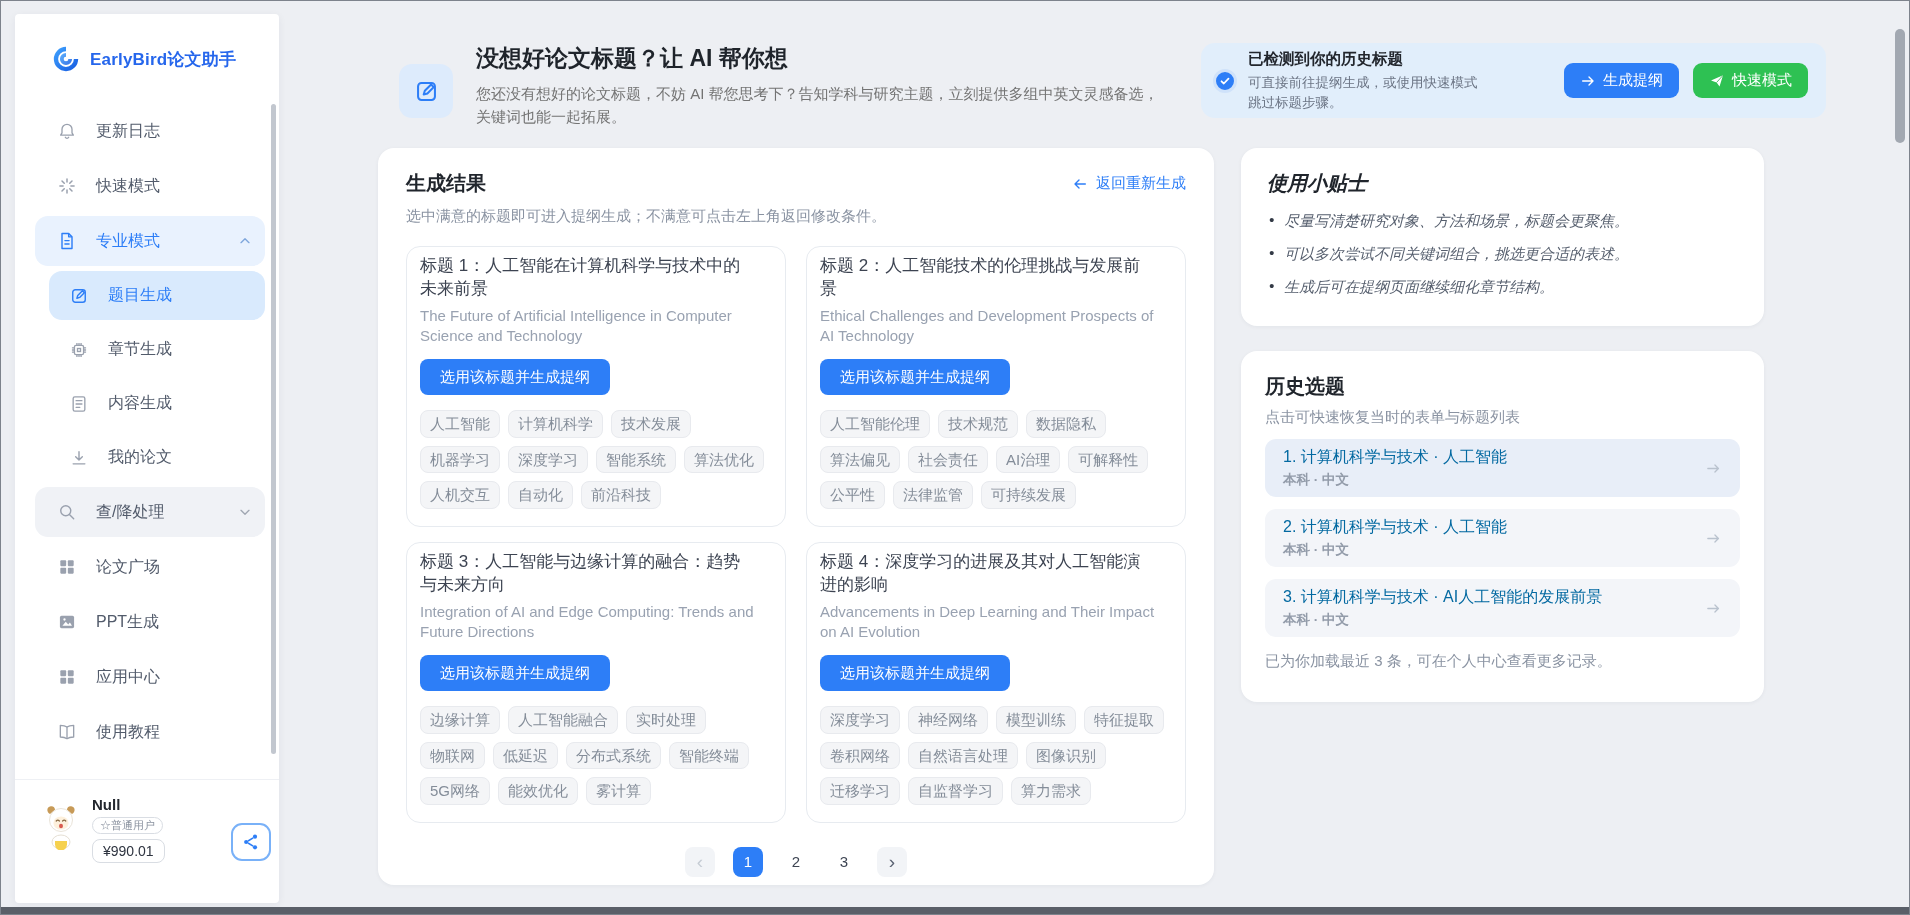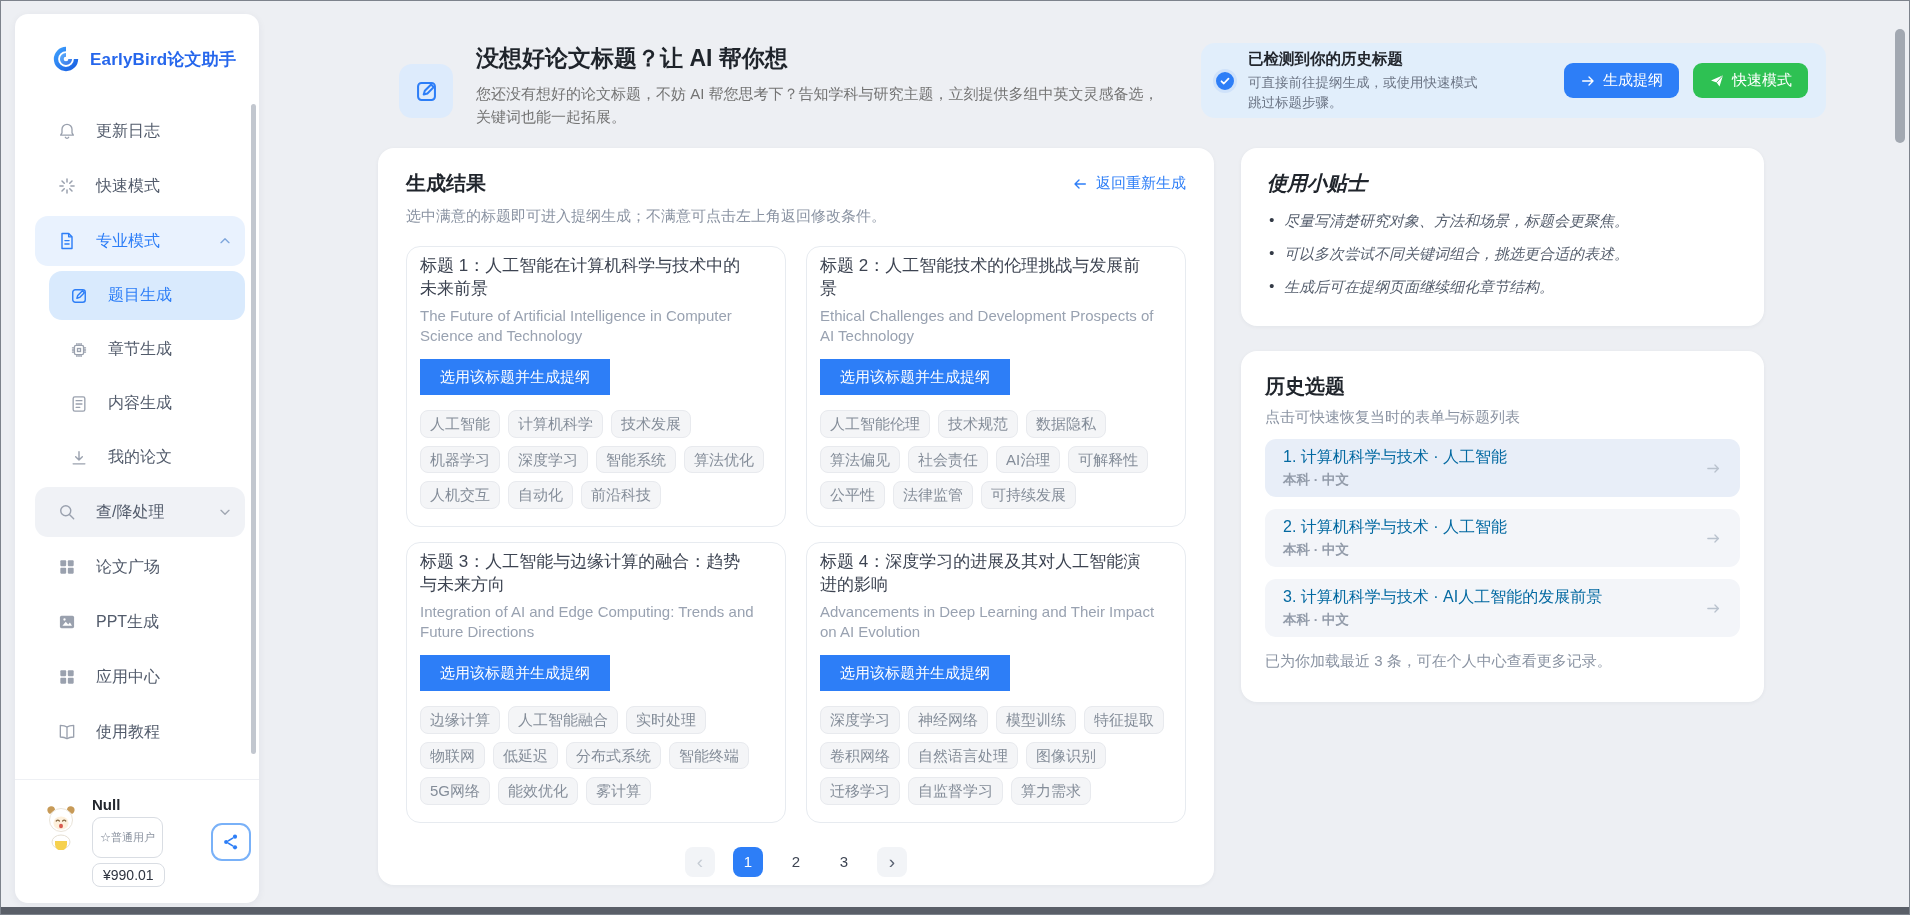--- a/index.html
+++ b/index.html
@@ -9,21 +9,21 @@
     background: #edeff3;
     font-family: "Liberation Sans", sans-serif;
     border: 1px solid #7d838c;
     overflow: hidden;
     color: #23272e;
   }
   .bottom-bar { position:absolute; left:0; right:0; bottom:0; height:7px; background:#5a5f68; z-index:60; }
   .card { background:#fff; border-radius:16px; box-shadow:0 1px 4px rgba(25,35,60,.05); }
 
   
-  .sidebar { position:absolute; left:14px; top:13px; width:244px; height:889px; background:#fff; border-radius:13px; box-shadow:0 2px 8px rgba(30,40,60,.06); }
+  .sidebar { position:absolute; left:14px; top:13px; width:264px; height:889px; background:#fff; border-radius:4px; box-shadow:0 2px 8px rgba(30,40,60,.06); }
   .logo-row { display:flex; align-items:center; gap:9px; padding:30px 0 0 36px; }
   .logo-ic { width:30px; height:30px; flex:none; }
   .logo-text { font-size:17px; font-weight:700; color:#2566ec; letter-spacing:.2px; }
   .nav { margin:32px 14px 0 20px; }
   .nav-item { height:50px; margin-bottom:5px; border-radius:13px; display:flex; align-items:center; padding:0 12px 0 22px; gap:19px; font-size:16px; color:#525b6b; cursor:pointer; }
   .nav-item .ni { width:20px; height:20px; flex:none; color:#9aa1ae; display:flex; }
   .nav-item .ni svg { width:100%; height:100%; }
   .nav-item.active-parent { background:#e9f2fe; color:#2d7ef7; }
   .nav-item.active-parent .ni { color:#2d7ef7; }
   .nav-item.sub { margin-left:14px; padding-left:20px; height:49px; }
@@ -32,21 +32,21 @@
   .nav-item.gray-pill { background:#f0f2f6; }
   .chev { margin-left:auto; width:16px; height:16px; display:flex; }
   .chev svg { width:100%; height:100%; }
   .chev.blue { color:#7ea6dc; }
   .chev.gray { color:#a0a7b2; }
   .sidebar-scroll { position:absolute; right:3px; top:90px; width:5px; height:650px; background:#c2c7cf; border-radius:3px; }
   .user-sec { position:absolute; left:0; right:0; bottom:0; height:124px; border-top:1px solid #eef0f4; padding:16px 10px 14px 26px; display:flex; align-items:flex-start; }
   .avatar { width:40px; height:46px; flex:none; margin-top:8px; }
   .u-info { margin-left:11px; display:flex; flex-direction:column; align-items:flex-start; }
   .u-name { font-size:15px; font-weight:600; color:#23272e; }
-  .u-badge { margin-top:4px; font-size:11px; color:#8b93a0; border:1px solid #d9dde3; border-radius:9px; padding:12px 7px; }
+  .u-badge { margin-top:4px; font-size:11px; color:#8b93a0; border:1px solid #d9dde3; border-radius:9px; padding:0 7px; }
   .u-balance { margin-top:5px; font-size:14px; font-weight:500; color:#2e3440; border:1px solid #d9dde3; border-radius:8px; padding:3px 10px; }
   .share-btn { position:absolute; right:8px; top:50%; transform:translateY(-50%); width:40px; height:38px; border:2px solid #79b1f8; border-radius:11px; background:#fff; display:flex; align-items:center; justify-content:center; cursor:pointer; }
   .share-btn svg { width:20px; height:20px; }
 
   
   .page-icon { position:absolute; left:398px; top:63px; width:54px; height:54px; background:#ddebfc; border-radius:13px; display:flex; align-items:center; justify-content:center; }
   .page-icon svg { width:27px; height:27px; }
   .page-head { position:absolute; left:475px; top:42px; width:700px; }
   .page-head h1 { font-size:23px; font-weight:700; color:#1f242b; }
   .page-head p { margin-top:9px; font-size:15px; line-height:1.5; color:#737373; width:690px; }
@@ -67,21 +67,21 @@
   .results { position:absolute; left:377px; top:147px; width:836px; height:737px; padding:22px 28px; }
   .r-head { display:flex; justify-content:space-between; align-items:center; }
   .r-head h2, .tips h2, .history h2 { font-size:20px; font-weight:700; color:#20252c; }
   .back-link { display:flex; align-items:center; gap:8px; color:#2d7ef7; font-size:15px; cursor:pointer; }
   .back-link svg { width:16px; height:16px; }
   .r-sub { margin-top:10px; font-size:15px; color:#8a93a2; }
   .cards { margin-top:20px; display:grid; grid-template-columns:1fr 1fr; gap:15px 20px; }
   .tcard { border:1px solid #e7ebf0; border-radius:14px; padding:8px 13px 17px; background:#fff; }
   .tc-title { font-size:17px; font-weight:500; color:#3c4351; line-height:1.35; max-width:330px; }
   .tc-en { margin-top:5px; font-size:15px; color:#99a2b1; line-height:1.35; max-width:340px; }
-  .tc-btn { margin-top:13px; display:inline-flex; align-items:center; height:36px; padding:0 20px; background:#2d7ef7; color:#fff; font-size:15px; border:none; border-radius:0; cursor:pointer; }
+  .tc-btn { margin-top:13px; display:inline-flex; align-items:center; height:36px; padding:0 20px; background:#2d7ef7; color:#fff; font-size:15px; border:none; border-radius:8px; cursor:pointer; }
   .tags { margin-top:15px; display:flex; flex-wrap:wrap; gap:8px; }
   .tag { font-size:15px; color:#848d99; background:#f4f5f7; border:1px solid #e8eaee; border-radius:8px; padding:3px 9px; line-height:1.3; white-space:nowrap; }
   .pager { margin-top:24px; display:flex; justify-content:center; align-items:center; gap:18px; }
   .pg { width:30px; height:30px; border-radius:8px; display:flex; align-items:center; justify-content:center; font-size:15px; color:#3e4553; cursor:pointer; }
   .pg.ctrl { background:#f2f4f7; font-size:19px; line-height:0; }
   .pg.prev { color:#c6ccd4; }
   .pg.next { color:#5a6272; }
   .pg.active { background:#2d7ef7; color:#fff; }
 
   

